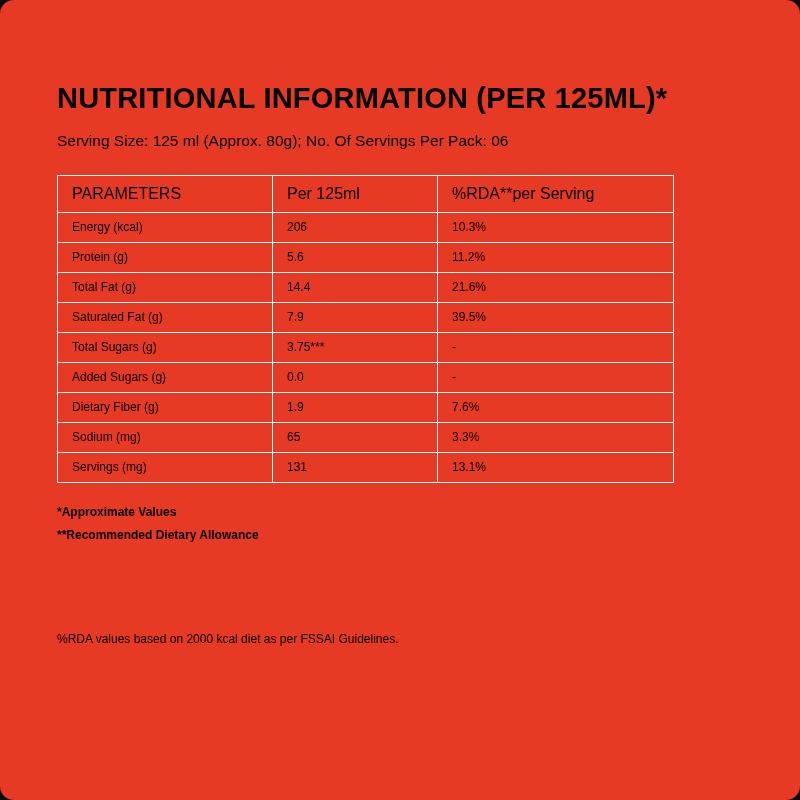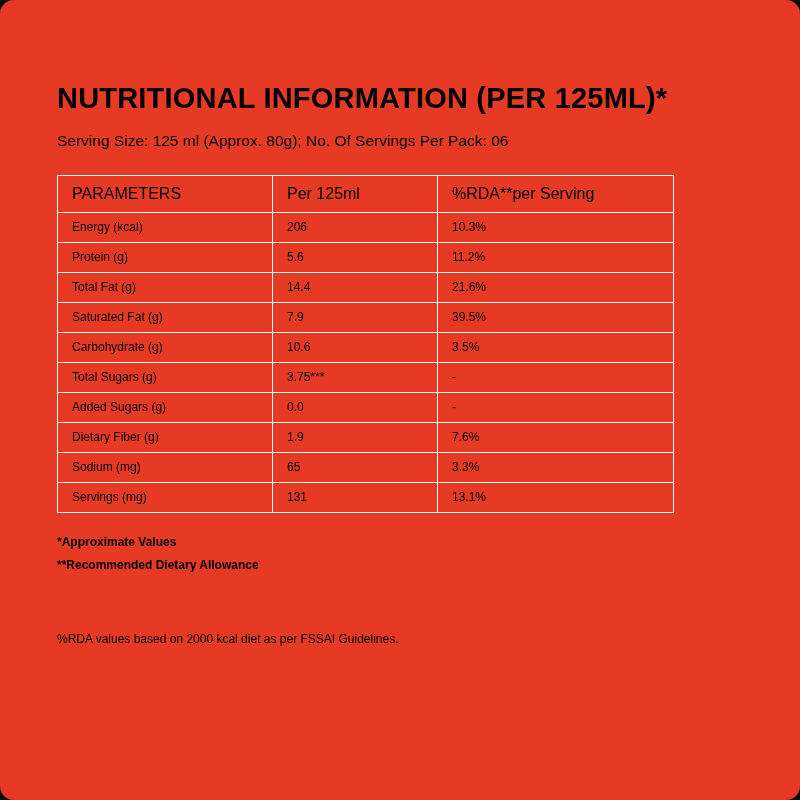--- a/index.html
+++ b/index.html
@@ -124,25 +124,20 @@
           <td>Total Fat (g)</td>
           <td>14.4</td>
           <td>21.6%</td>
         </tr>
         <tr>
           <td>Saturated Fat (g)</td>
           <td>7.9</td>
           <td>39.5%</td>
         </tr>
         <tr>
-          <td>Carbohydrate (g)</td>
-          <td>10.6</td>
-          <td>3.5%</td>
-        </tr>
-        <tr>
           <td>Total Sugars (g)</td>
           <td>3.75***</td>
           <td>-</td>
         </tr>
         <tr>
           <td>Added Sugars (g)</td>
           <td>0.0</td>
           <td>-</td>
         </tr>
         <tr>

